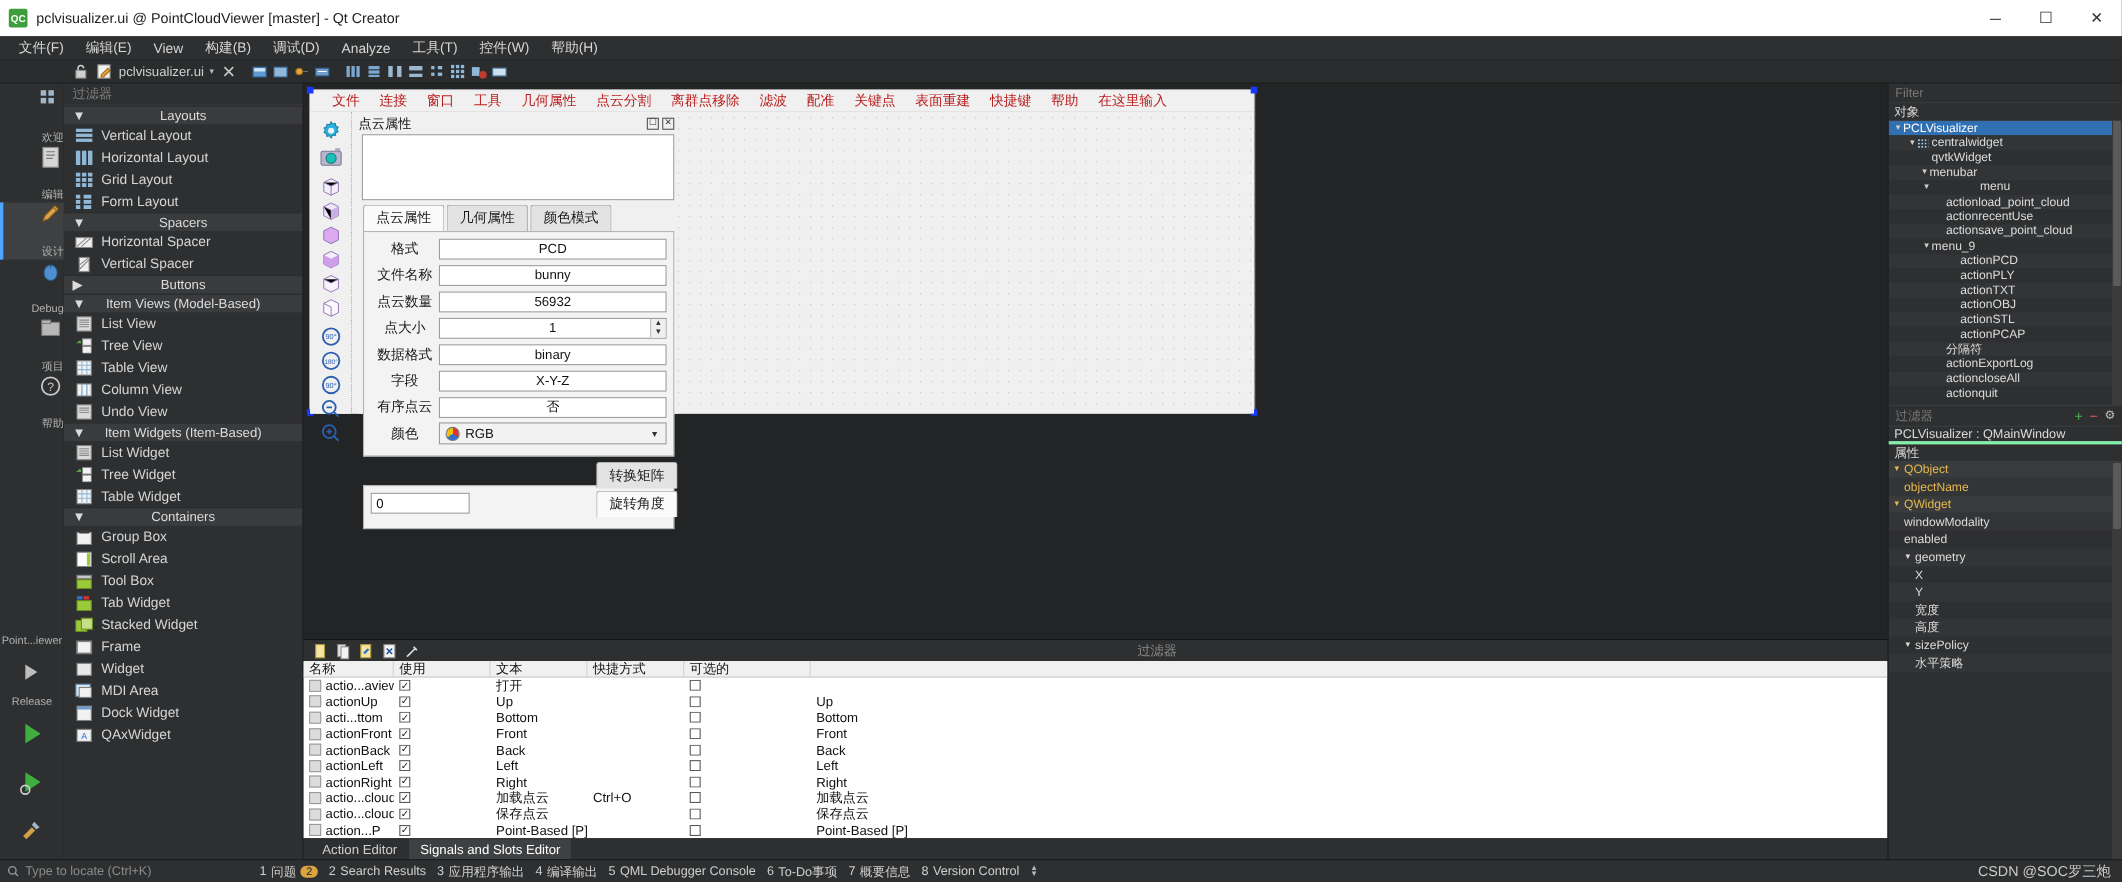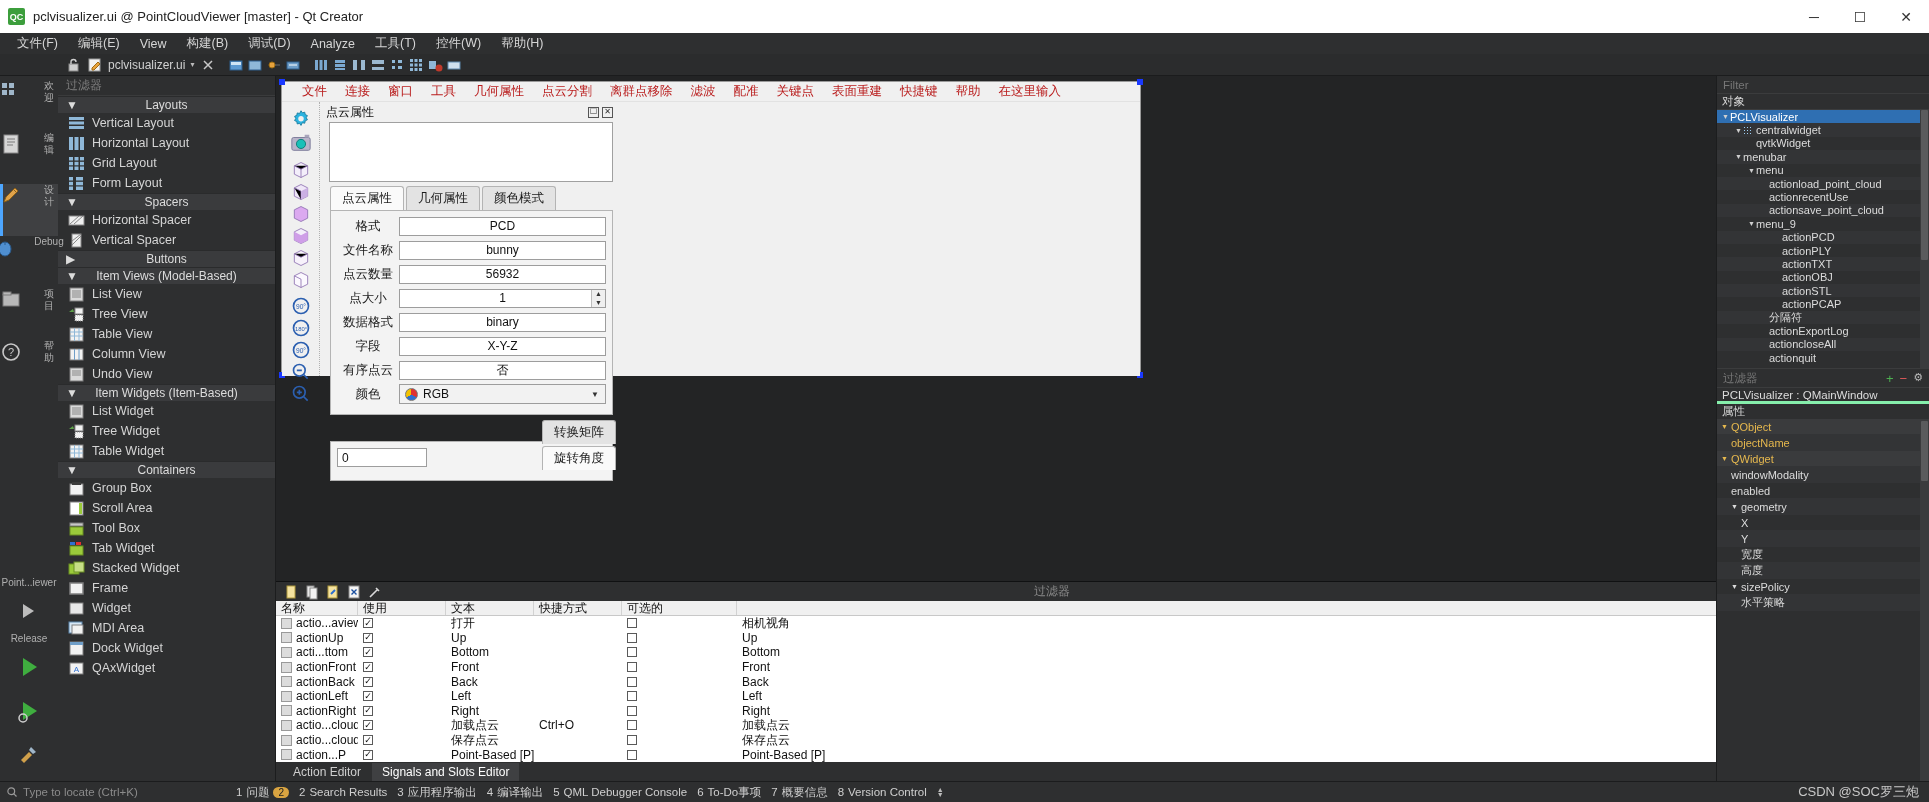--- a/index.html
+++ b/index.html
@@ -29,21 +29,21 @@
   .tr-left { width:58px; height:22px; display:flex; align-items:center; justify-content:flex-end; padding-right:4px; }
   .tr-file { display:flex; align-items:center; gap:5px; padding-left:8px; color:#d0d0d0; font-size:12px; }
   .tr-icons { display:flex; align-items:center; gap:3px; margin-left:6px; }
   .ticon { width:16px; height:16px; display:block; }
 
   
   .body { flex:1; display:flex; min-height:0; }
 
   
   .rail { width:58px; background:#2e2f30; display:flex; flex-direction:column; align-items:center; padding-top:4px; }
-  .rail-item { width:58px; height:52px; display:flex; flex-direction:row; align-items:flex-start; justify-content:center;
+  .rail-item { width:58px; height:52px; display:flex; flex-direction:column; align-items:flex-end; justify-content:center;
                color:#b8b8b8; font-size:10.5px; gap:18px; position:relative; }
   .rail-item.active { background:#3f4042; }
   .rail-item.active:before { content:""; position:absolute; left:0; top:0; bottom:0; width:3px; background:#4da6ff; }
   .rail-ico { width:24px; height:24px; display:flex; align-items:center; justify-content:center; }
   .rail-bottom { margin-top:auto; width:58px; display:flex; flex-direction:column; align-items:center; padding-bottom:4px; }
   .rail-label { font-size:10px; color:#b0b0b0; text-align:center; line-height:12px; }
   .rail-run { width:58px; height:44px; display:flex; align-items:center; justify-content:center; }
 
   
   .widgetbox { width:218px; background:#2e2f30; display:flex; flex-direction:column; border-right:1px solid #1c1d1e; }
@@ -833,21 +833,20 @@
                   <span>actio...aview</span>
                 </div>
                 <div class="c-used">
                   <span class="chk">✓</span>
                 </div>
                 <div class="c-text">打开</div>
                 <div class="c-short"></div>
                 <div class="c-check">
                   <span class="chk"></span>
                 </div>
-                <div class="c-tip">相机视角</div>
               </div>
               <div class="ad-row">
                 <div class="c-name">
                   <span class="aicon"></span>
                   <span>actionUp</span>
                 </div>
                 <div class="c-used">
                   <span class="chk">✓</span>
                 </div>
                 <div class="c-text">Up</div>
@@ -997,25 +996,25 @@
             </div>
             <div class="tnode alt" style="padding-left: 17px;">
               <span class="tarrow">▼</span>
               <span class="tgrid"></span>
               <span>centralwidget</span>
             </div>
             <div class="tnode" style="padding-left: 30px;">
               <span class="tarrow"></span>
               <span>qvtkWidget</span>
             </div>
-            <div class="tnode alt" style="padding-left: 17px;">
+            <div class="tnode alt" style="padding-left: 28px;">
               <span class="tarrow">▼</span>
               <span>menubar</span>
             </div>
-            <div class="tnode" style="padding-left: 30px;">
+            <div class="tnode" style="padding-left: 30px; gap: 44px;">
               <span class="tarrow">▼</span>
               <span>menu</span>
             </div>
             <div class="tnode alt" style="padding-left: 43px;">
               <span class="tarrow"></span>
               <span>actionload_point_cloud</span>
             </div>
             <div class="tnode" style="padding-left: 43px;">
               <span class="tarrow"></span>
               <span>actionrecentUse</span>

